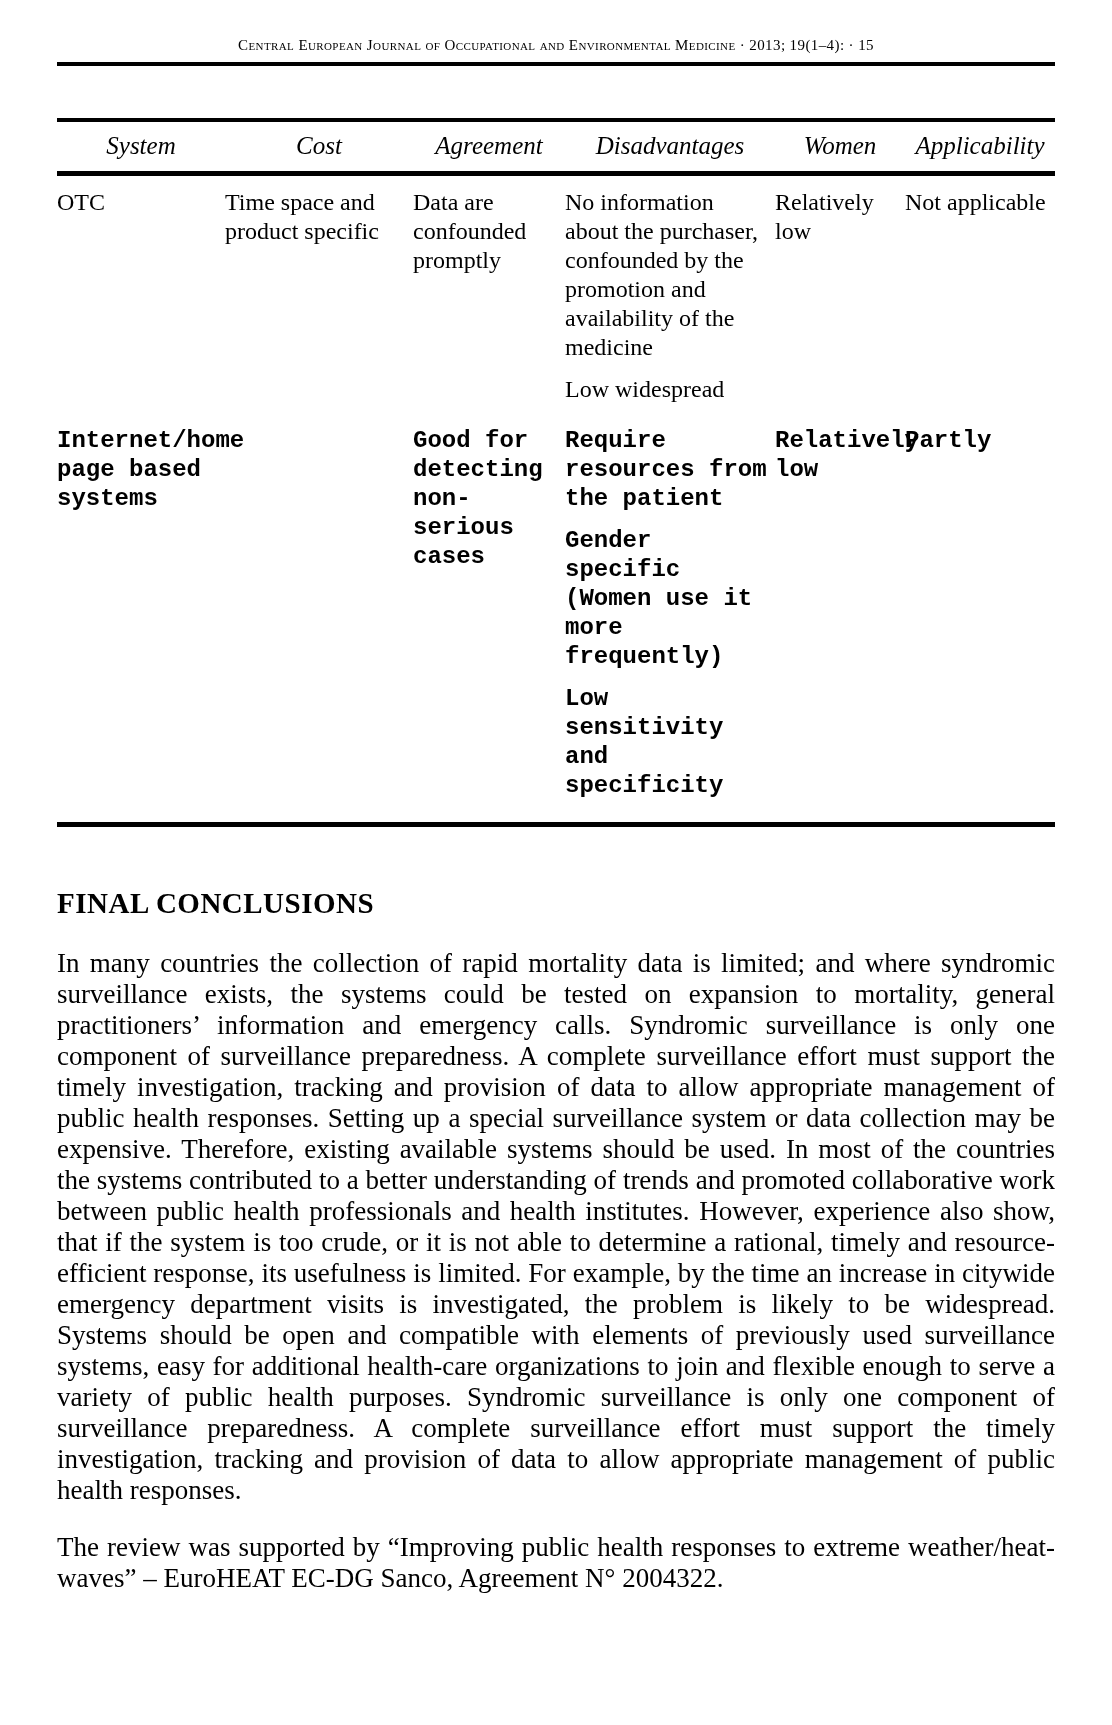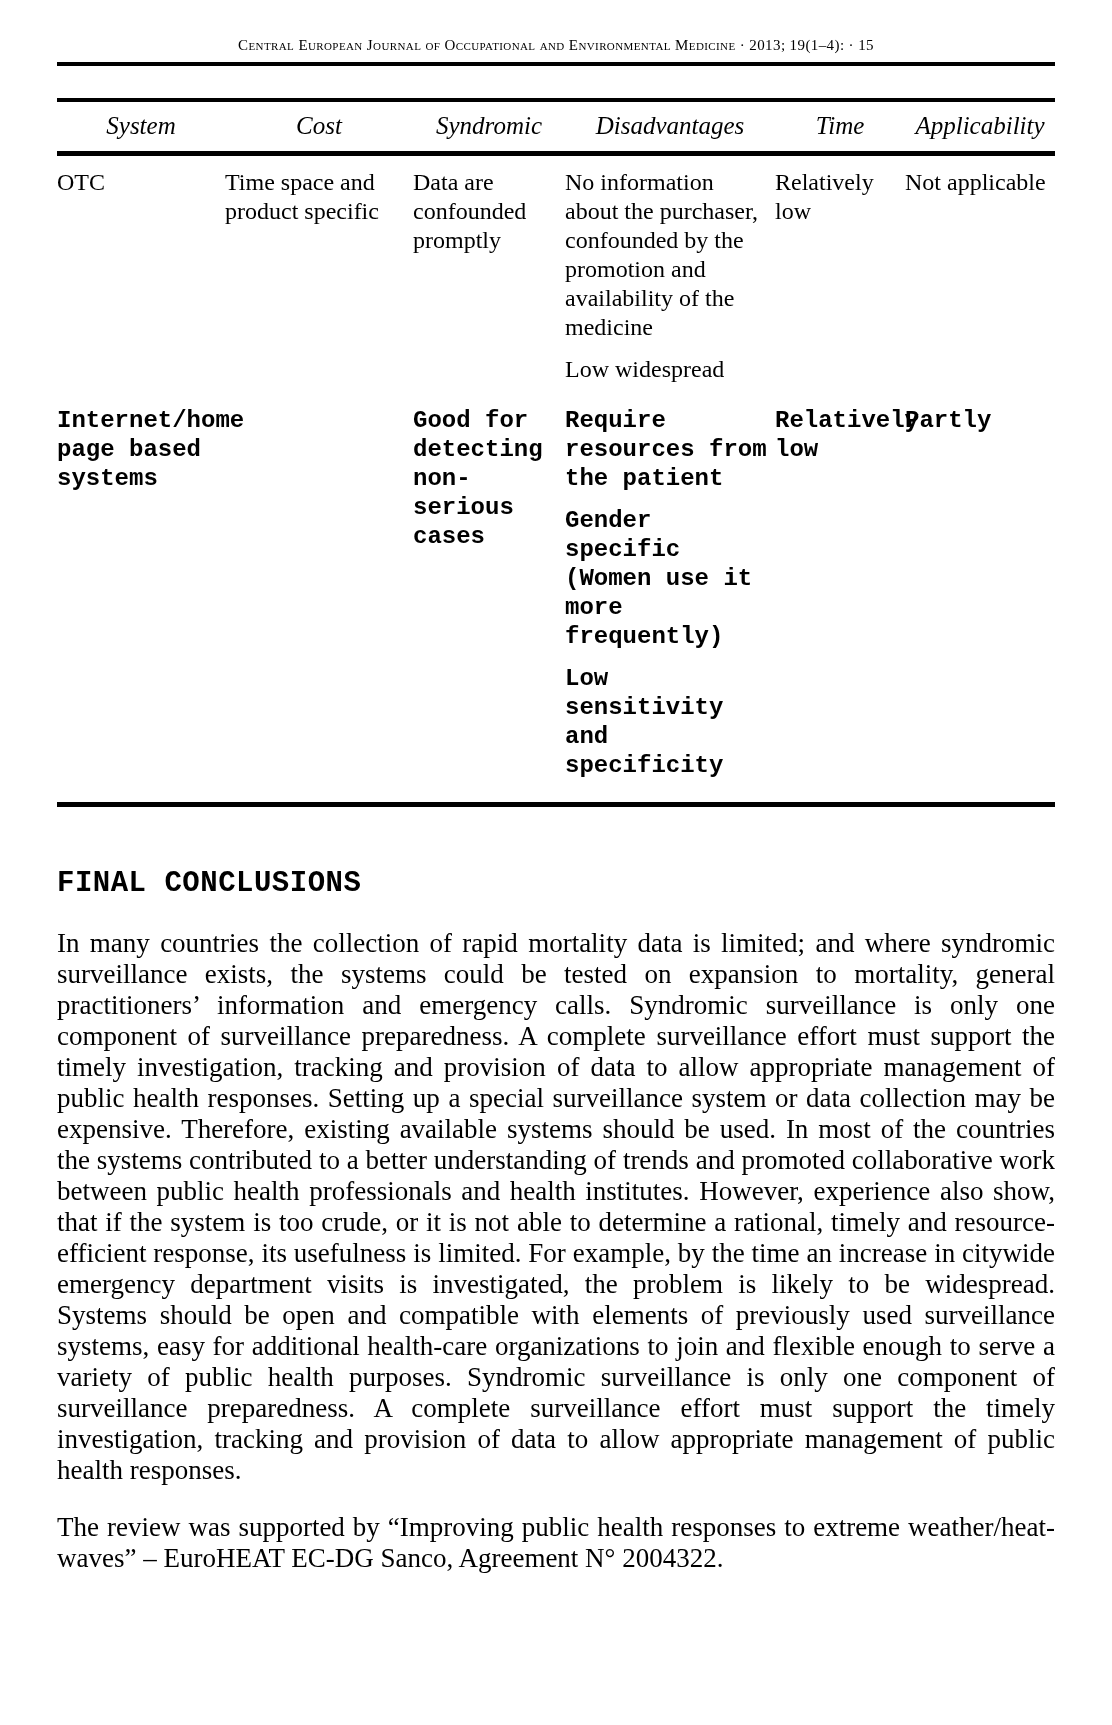--- a/index.html
+++ b/index.html
@@ -32,21 +32,21 @@
     height: 4px;
     background: #000;
     margin-top: 8px;
   }
 
   
   table.systems-table {
     width: 998px;
     border-collapse: collapse;
     table-layout: fixed;
-    margin-top: 32px;
+    margin-top: 52px;
     border-top: 4px solid #000;
     border-bottom: 5px solid #000;
     font-size: 24px;
     line-height: 29px;
   }
   col.c-system        { width: 168px; }
   col.c-data          { width: 188px; }
   col.c-advantages    { width: 152px; }
   col.c-disadvantages { width: 210px; }
   col.c-cost          { width: 130px; }
@@ -76,21 +76,20 @@
   .systems-table td p:last-child {
     margin-bottom: 0;
   }
 
   
   .section-heading {
     font-size: 29px;
     font-weight: bold;
     letter-spacing: 0.5px;
     margin: 0;
-    font-family: Liberation Mono, monospace;
   }
   .heading-conclusions { margin-top: 60px; }
   .heading-acknowledgement { margin-top: 55px; }
 
   .body-paragraph {
     margin: 28px 0 0 0;
     font-size: 27px;
     line-height: 31px;
     text-align: justify;
   }
@@ -112,23 +111,23 @@
       <col class="c-data">
       <col class="c-advantages">
       <col class="c-disadvantages">
       <col class="c-cost">
       <col class="c-applicability">
     </colgroup>
     <thead>
       <tr>
         <th>System</th>
         <th>Cost</th>
-        <th>Syndromic</th>
+        <th>Agreement</th>
         <th>Disadvantages</th>
-        <th>Time</th>
+        <th>Women</th>
         <th>Applicability</th>
       </tr>
     </thead>
     <tbody>
       <tr>
         <td>OTC</td>
         <td>Time space and product specific</td>
         <td>Data are confounded promptly</td>
         <td>
           <p>No information about the purchaser, confounded by the promotion and availability of the medicine</p>

